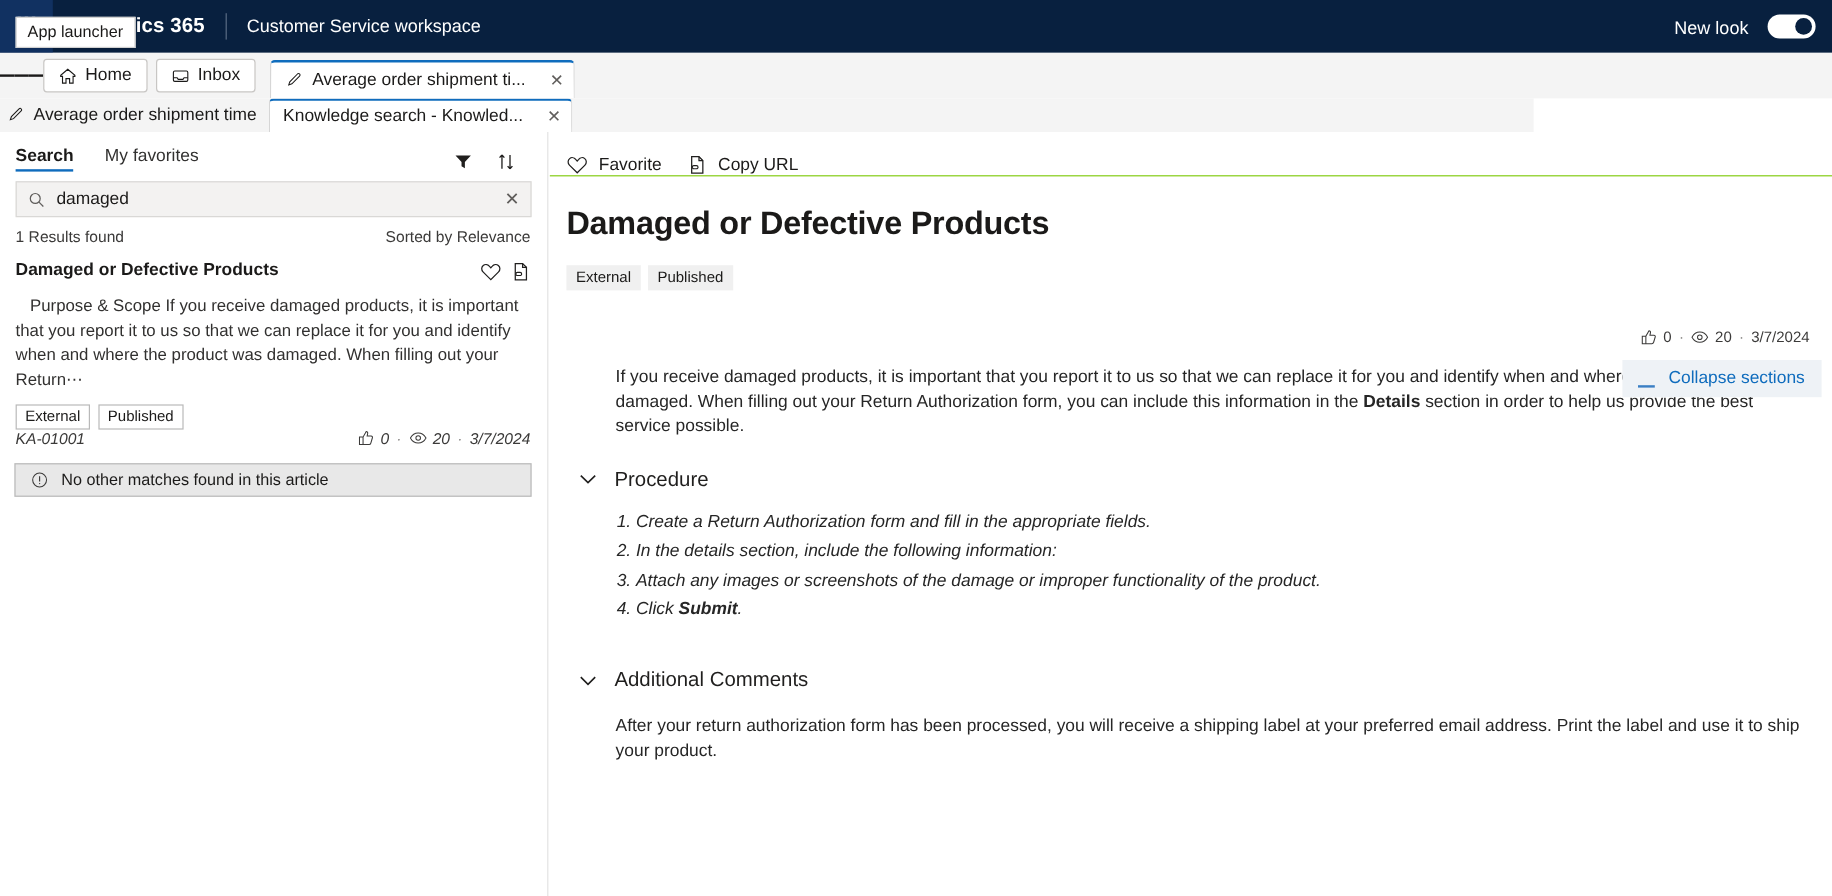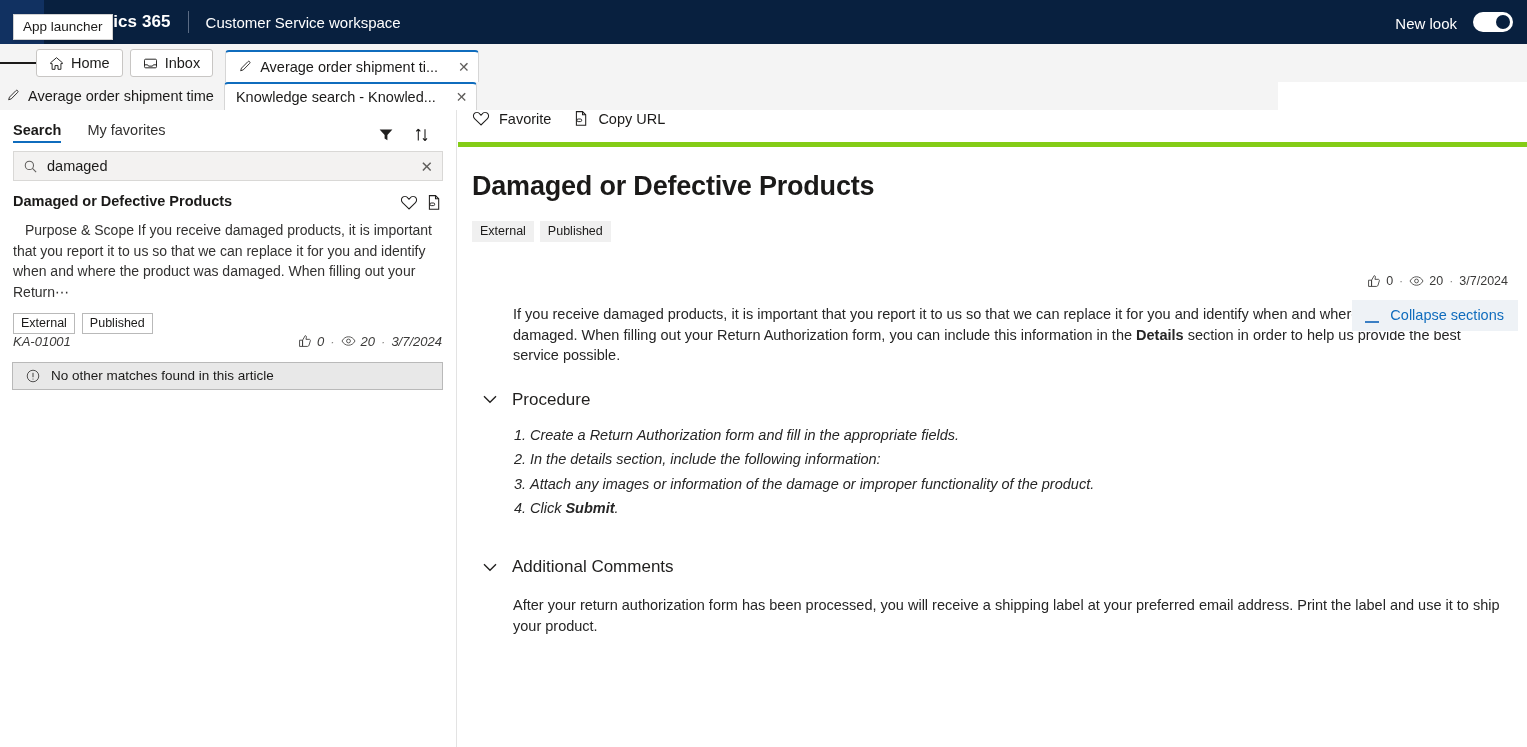--- a/index.html
+++ b/index.html
@@ -191,23 +191,23 @@
     padding: 0 13px; font-size: 13.5px; color: #1b1a19;
   }
 
   
   .rightpanel {
     position: absolute; top: 110px; left: 458px;
     width: 1069px; height: 637px;
     background: #ffffff; overflow: hidden;
   }
   .cmdbar {
-    height: 37px; display: flex; align-items: flex-start;
+    height: 37px; display: flex; align-items: flex-end;
     gap: 22px; padding-left: 14px;
-    border-bottom: 5px solid #84cc16;
+    border-bottom: 1px solid #84cc16;
   }
   .cmd {
     display: flex; align-items: center; gap: 9px;
     font-size: 14.5px; color: #1b1a19; cursor: pointer;
   }
   .article { padding: 0 18px 0 14px; position: relative; }
   .art-title {
     font-size: 27px; font-weight: 700; color: #1b1a19;
     margin: 24px 0 0 0; letter-spacing: -.2px;
   }
@@ -343,20 +343,24 @@
 
   <div class="searchbox">
     <svg width="15" height="15" viewBox="0 0 16 16">
       <circle cx="6.8" cy="6.8" r="4.4" fill="none" stroke="#605e5c" stroke-width="1.1"></circle>
       <path d="M10.1 10.1 14 14" stroke="#605e5c" stroke-width="1.1" fill="none"></path>
     </svg>
     <input value="damaged" style="">
     <span class="sb-clear">✕</span>
   </div>
 
+  <div class="resultmeta">
+    <span>1 Results found</span>
+    <span class="right">Sorted by Relevance</span>
+  </div>
 
   <div class="resultcard">
     <div class="rc-head">
       <div class="rc-title">Damaged or Defective Products</div>
       <div class="rc-actions">
         <span class="rc-act">
           <svg width="18" height="17" viewBox="0 0 20 18">
             <path d="M10 16.2 2.8 9.1C1.1 7.4 1.2 4.6 3 3.1c1.7-1.4 4.2-1 5.6.7L10 5.4l1.4-1.6c1.4-1.7 3.9-2.1 5.6-.7 1.8 1.5 1.9 4.3.2 6L10 16.2z" fill="none" stroke="#201f1e" stroke-width="1.15"></path>
           </svg>
         </span>
@@ -472,21 +476,21 @@
             <path d="M1 1.3 7 7.2l6-5.9" fill="none" stroke="#201f1e" stroke-width="1.35"></path>
           </svg>
           <span>Procedure</span>
         </div>
         <div class="section-body" style="padding-left:0;">
           <ol class="proc">
             <li>Create a Return Authorization form and fill in the appropriate fields.</li>
             <li>
               <span>In the details section, include the following information:</span>
             </li>
-            <li>Attach any images or information of the damage or improper functionality of the product.</li>
+            <li>Attach any images or screenshots of the damage or improper functionality of the product.</li>
             <li><span>Click </span><b>Submit</b><span>.</span></li>
           </ol>
         </div>
       </div>
 
       <div class="section" style="margin-top:38px;">
         <div class="section-head">
           <svg class="chev" viewBox="0 0 14 9">
             <path d="M1 1.3 7 7.2l6-5.9" fill="none" stroke="#201f1e" stroke-width="1.35"></path>
           </svg>

